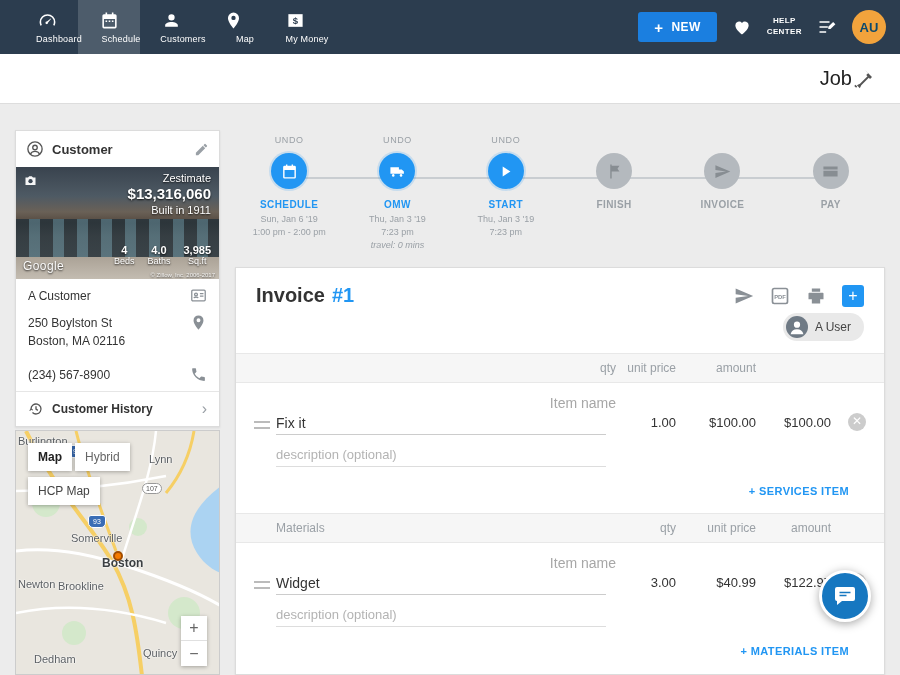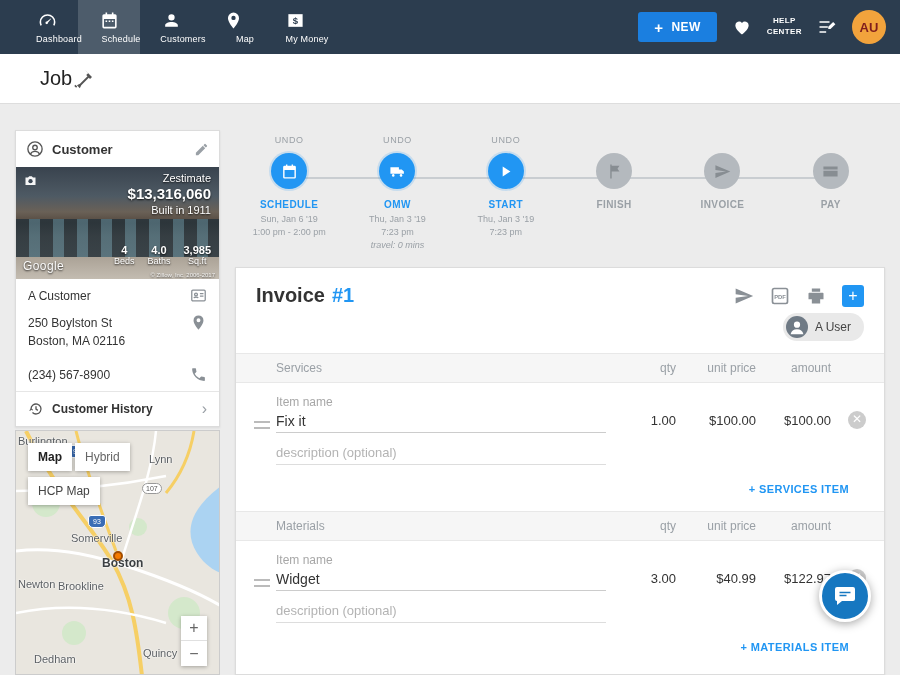--- a/index.html
+++ b/index.html
@@ -15,24 +15,24 @@
   .nav-items { display:flex; padding-left:16px; }
   .nav-item { width:62px; display:flex; flex-direction:column; align-items:center; justify-content:center; gap:4px; color:#fff; cursor:pointer; }
   .nav-item.active { background:rgba(255,255,255,.16); }
   .nav-item .ni { width:19px; height:19px; color:#fff; }
   .nav-label { font-size:9px; letter-spacing:.2px; white-space:nowrap;padding-left:24px; }
   .nav-right { position:absolute; right:0; top:0; height:54px; display:flex; align-items:center; gap:15px; padding-right:14px; }
   .btn-new { background:#1b7fe0; color:#fff; font-size:12px; font-weight:bold; height:30px; padding:0 16px; border-radius:3px; display:flex; align-items:center; gap:8px; cursor:pointer; letter-spacing:.4px; }
   .btn-new .plus { font-size:15px; font-weight:bold; }
   .icon-btn { width:20px; height:20px; color:#fff; cursor:pointer; }
   .help { color:#fff; font-size:8px; font-weight:bold; text-align:center; line-height:1.35; letter-spacing:.4px; cursor:pointer; }
-  .avatar { width:34px; height:34px; border-radius:50%; background:#f2a33c; color:#7f1d1d; font-weight:bold; font-size:13px; display:flex; align-items:center; justify-content:center; cursor:pointer; }
-
-  
-  .jobbar { position:absolute; top:54px; left:0; right:0; height:50px; background:#fff; border-bottom:1px solid #ddd; display:flex; align-items:center; justify-content:flex-start; padding:0 26px 0 40px; z-index:10; }
+  .avatar { width:34px; height:34px; border-radius:50%; background:#f2a33c; color:#0c4a6e; font-weight:bold; font-size:13px; display:flex; align-items:center; justify-content:center; cursor:pointer; }
+
+  
+  .jobbar { position:absolute; top:54px; left:0; right:0; height:50px; background:#fff; border-bottom:1px solid #ddd; display:flex; align-items:center; justify-content:flex-end; padding:0 26px 0 40px; z-index:10; }
   .jobtitle { font-size:20px; color:#222; }
   .job-actions { width:22px; height:22px; color:#555; cursor:pointer; }
 
   
   .card { background:#fff; border:1px solid #dcdcdc; box-shadow:0 1px 2px rgba(0,0,0,.08); }
   .customer-card { position:absolute; left:15px; top:130px; width:205px; }
   .cust-head { height:36px; display:flex; align-items:center; gap:8px; padding:0 10px; }
   .cust-head .hicon { width:18px; height:18px; }
   .cust-head .title { flex:1; font-weight:bold; font-size:13px; color:#333; }
   .cust-head .pencil { width:15px; height:15px; cursor:pointer; }
@@ -112,21 +112,21 @@
   .assignee-row { display:flex; justify-content:flex-end; padding:6px 20px 12px 0; }
   .assignee { display:flex; align-items:center; gap:7px; background:#e9e9e9; border-radius:14px; padding:3px 13px 3px 3px; cursor:pointer; }
   .assignee .av { width:22px; height:22px; }
   .assignee .nm { font-size:12px; color:#444;text-align:center; }
 
   .grid-cols { display:grid; grid-template-columns:340px 60px 80px 75px 35px; }
   .sec-head { height:30px; align-items:center; padding:0 20px 0 40px; background:#f6f6f6; border-top:1px solid #e8e8e8; border-bottom:1px solid #e8e8e8; color:#9aa0a6; font-size:12px; }
   .sec-head .rc { text-align:right; }
   .item-row { position:relative; align-items:center; padding:12px 20px 0 40px; }
   .handle { position:absolute; left:18px; top:38px; width:16px; height:8px; border-top:2px solid #bbb; border-bottom:2px solid #bbb; cursor:grab; }
-  .fld-label { font-size:12px; color:#a7a7a7; margin-bottom:1px; }
+  .fld-label { font-size:14px; color:#a7a7a7; margin-bottom:1px;text-align:right; }
   .name-input { width:330px; border:none; border-bottom:1px solid #ccc; font-family:inherit; font-size:14px; color:#333; padding:3px 0; outline:none; background:transparent; }
   .num { font-size:13px; color:#333; text-align:right; align-self:end; padding-bottom:5px; }
   .amt { font-size:13px; color:#333; text-align:right; align-self:end; padding-bottom:5px; }
   .remove { width:18px; height:18px; border-radius:50%; background:#ccc; color:#fff; font-size:12px; line-height:17px; text-align:center; cursor:pointer; justify-self:end; align-self:end; margin-bottom:4px; }
   .desc-row { padding:8px 20px 2px 40px; }
   .desc-input { width:330px; border:none; border-bottom:1px solid #ddd; font-family:inherit; font-size:13px; color:#333; padding:4px 0; outline:none; background:transparent; }
   .desc-input::placeholder { color:#b3b3b3; }
   .add-row { display:flex; justify-content:flex-end; padding:16px 35px 16px 0; }
   .add-link { color:#2196f3; font-size:11px; font-weight:bold; letter-spacing:.4px; cursor:pointer; }
 
@@ -458,21 +458,20 @@
             <circle cx="12" cy="12" r="12" fill="#6f7a85"></circle>
             <circle cx="12" cy="9.5" r="3.4" fill="#fff"></circle>
             <path d="M5 20a7.2 7.2 0 0 1 14 0z" fill="#fff"></path>
           </svg>
         </span>
       <span class="nm">A User</span>
     </div>
   </div>
 
   <div class="grid-cols sec-head">
-    <div>Services</div>
     <div class="rc">qty</div>
     <div class="rc">unit price</div>
     <div class="rc">amount</div>
     <div></div>
   </div>
   <div class="grid-cols item-row">
     <span class="handle"></span>
     <div>
       <div class="fld-label">Item name</div>
       <input class="name-input" type="text" value="Fix it" style="">

